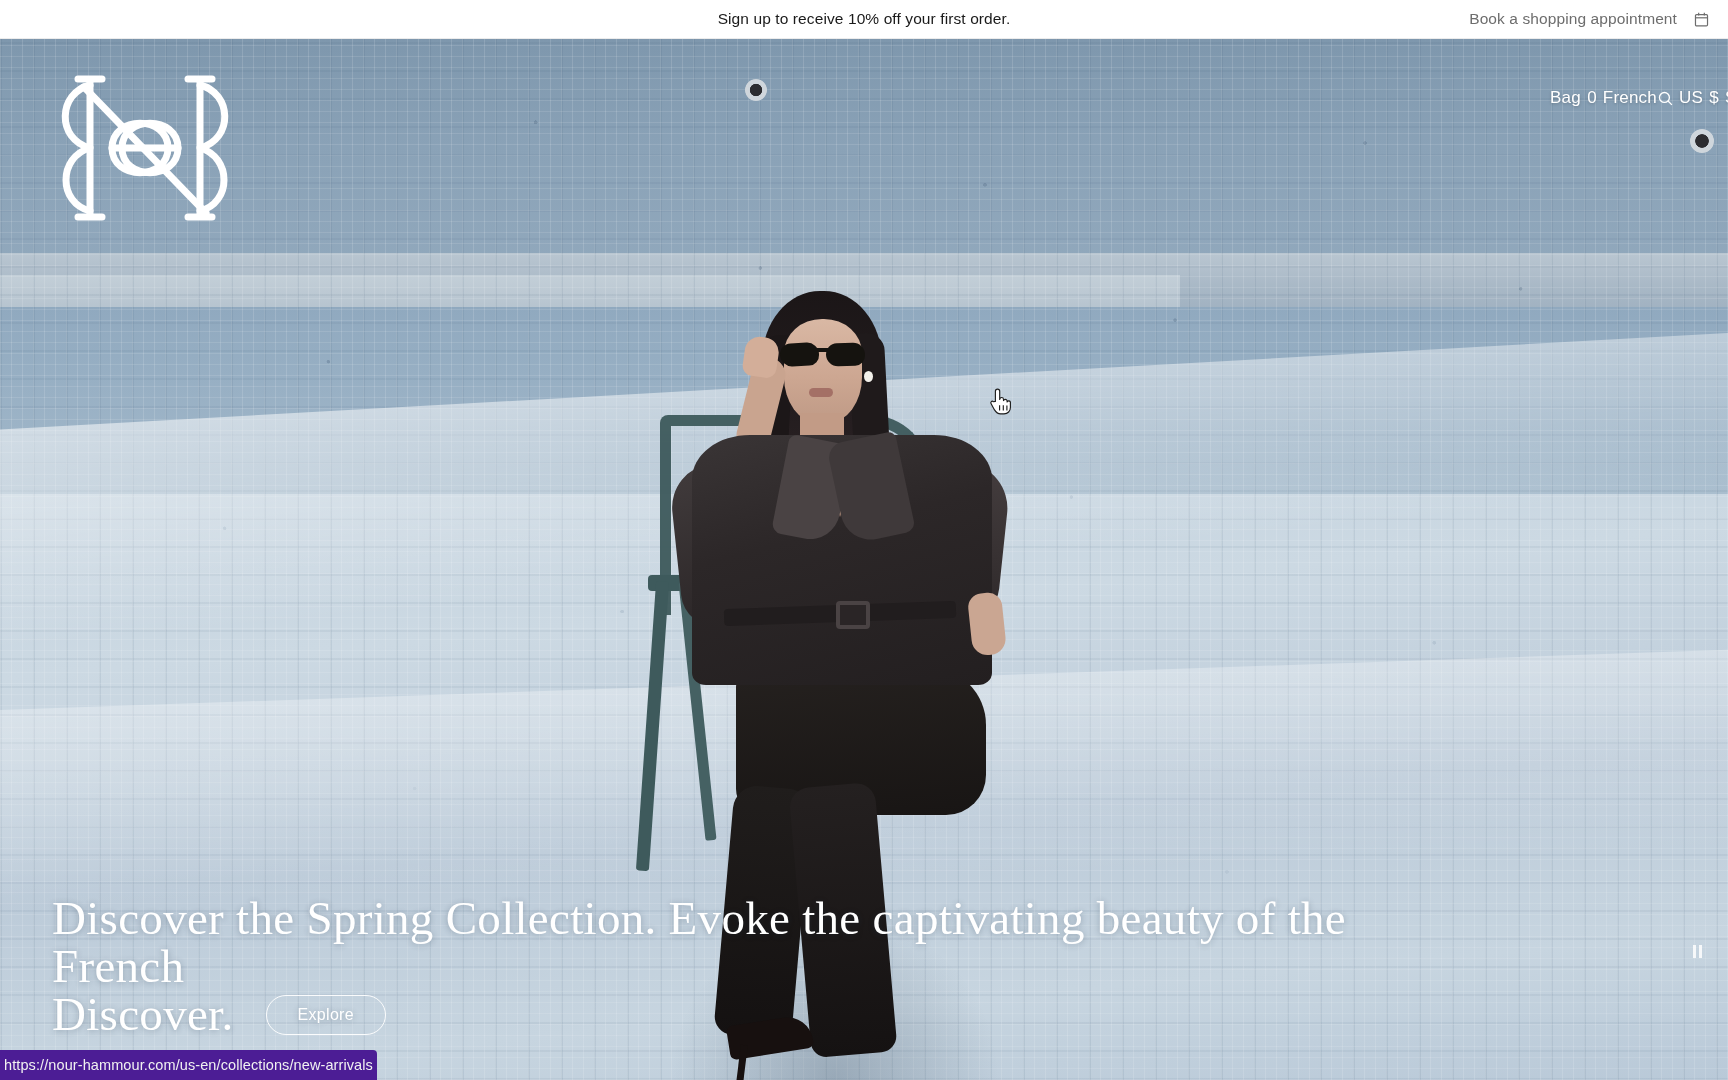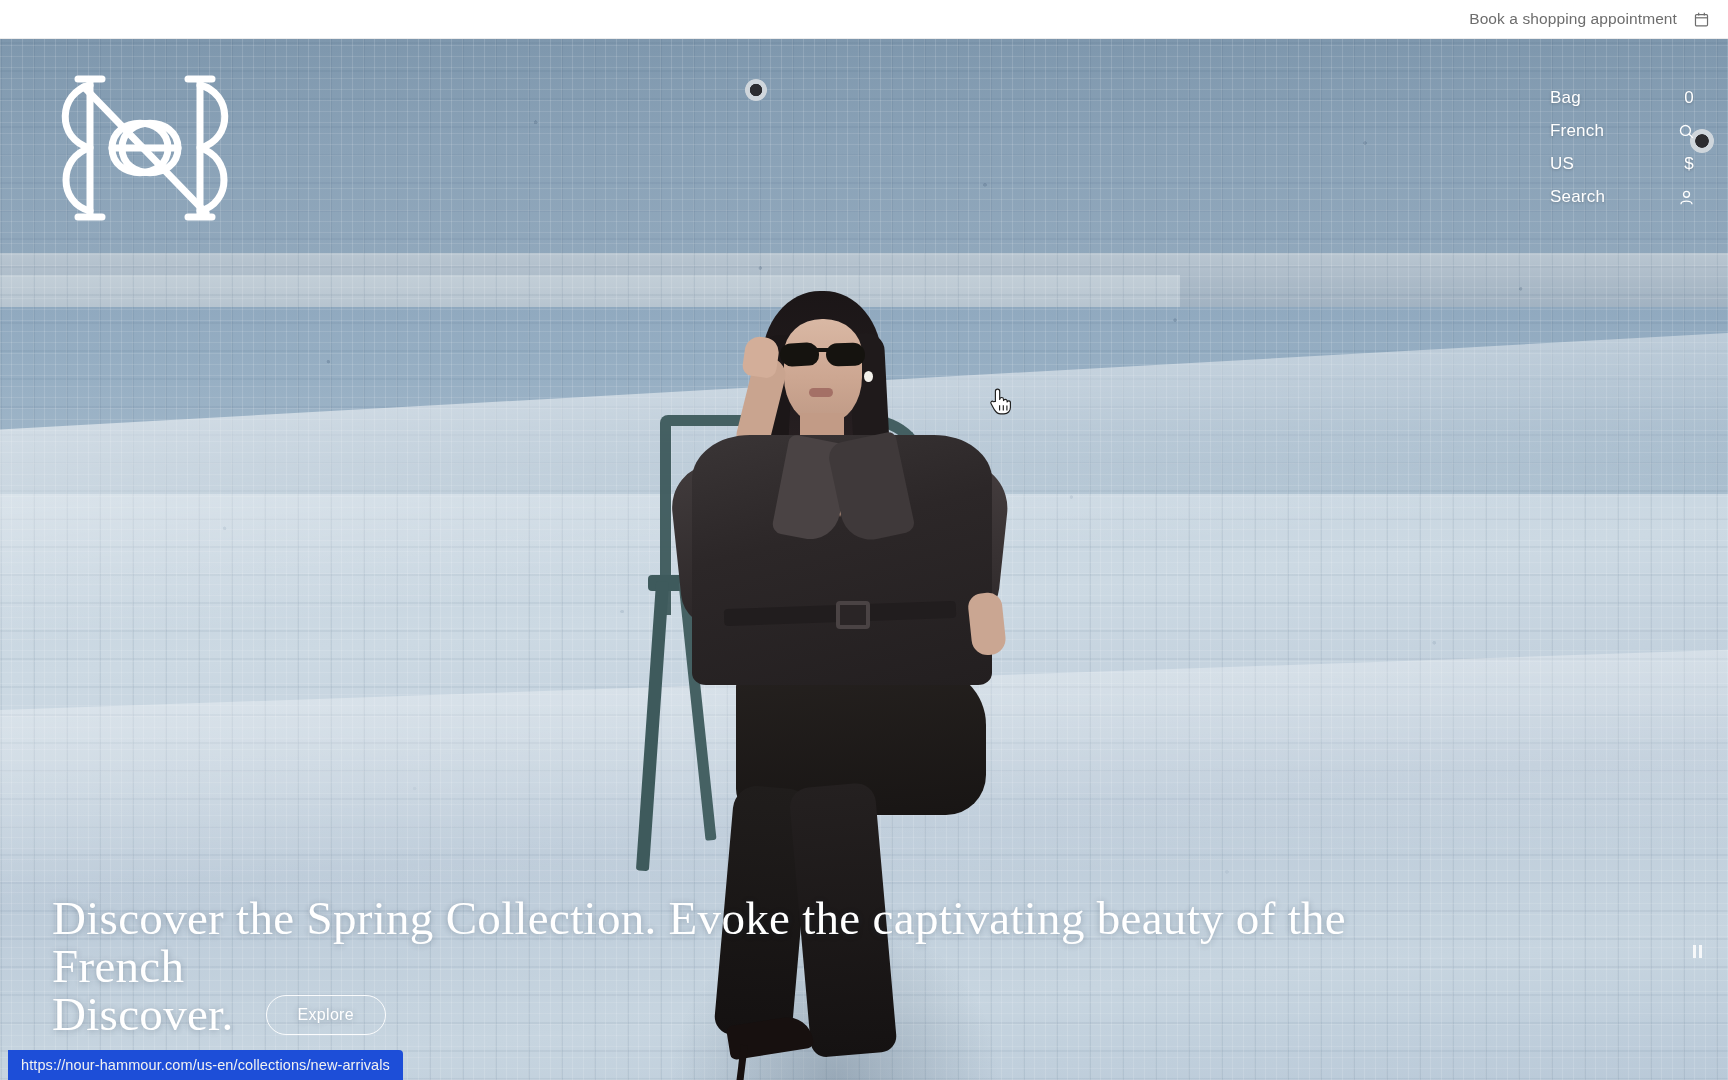--- a/index.html
+++ b/index.html
@@ -269,21 +269,21 @@
   .nav-left{
     position:absolute; left:336px; top:40px;
     display:flex; flex-direction:column; gap:4px;
   }
   .nav-left a{
     font-size:17px; color:#ffffff; letter-spacing:.2px; line-height:27px;
     text-decoration:none; cursor:pointer; text-shadow:0 1px 3px rgba(0,0,0,.22);
   }
   .nav-right{
     position:absolute; right:28px; top:46px; width:150px;
-    display:flex; flex-direction:column; gap:7px;
+    display:flex; flex-direction:row; 
   }
   .nav-row{
     display:flex; align-items:center; justify-content:space-between;
     cursor:pointer; height:26px;
   }
   .nav-row .lbl{
     font-size:17px; color:#ffffff; letter-spacing:.2px;
     text-shadow:0 1px 3px rgba(0,0,0,.22);
   }
   .nav-row .val{
@@ -320,29 +320,30 @@
   .pause-ctrl span{
     display:block; width:3px; height:13px; background:#fff; margin:0 1.5px;
   }
 
   
   .cursor{ position:absolute; left:986px; top:386px; width:28px; height:30px; z-index:60; }
 
   
   .statusbar{
     position:absolute; left:0; bottom:0; height:30px; z-index:70;
-    background:#1d4ed8; color:#f1f1f1;
-    display:flex; align-items:center; padding:0 13px;
-    font-size:14.5px; letter-spacing:.1px; border-radius:0 4px 0 0;margin-left:8px;
+    background:#4c1d95; color:#f1f1f1;
+    display:flex; align-items:center; padding:0 4px;
+    font-size:14.5px; letter-spacing:.1px; border-radius:0 4px 0 0;
   }
 </style>
 </head>
 <body>
 
 <div class="announce-bar">
+  <div class="announce-center">Sign up to receive 10% off your first order.</div>
   <div class="announce-right">
     <span class="appt">Book a shopping appointment</span>
     <span>
       <svg class="cal-icon" viewBox="0 0 24 24" fill="none" stroke="#6d6d6d" stroke-width="1.7">
         <rect x="3.5" y="5" width="17" height="16" rx="1.6"></rect>
         <line x1="3.5" y1="9.6" x2="20.5" y2="9.6"></line>
         <line x1="8" y1="2.6" x2="8" y2="6.4"></line>
         <line x1="16" y1="2.6" x2="16" y2="6.4"></line>
       </svg>
     </span>

